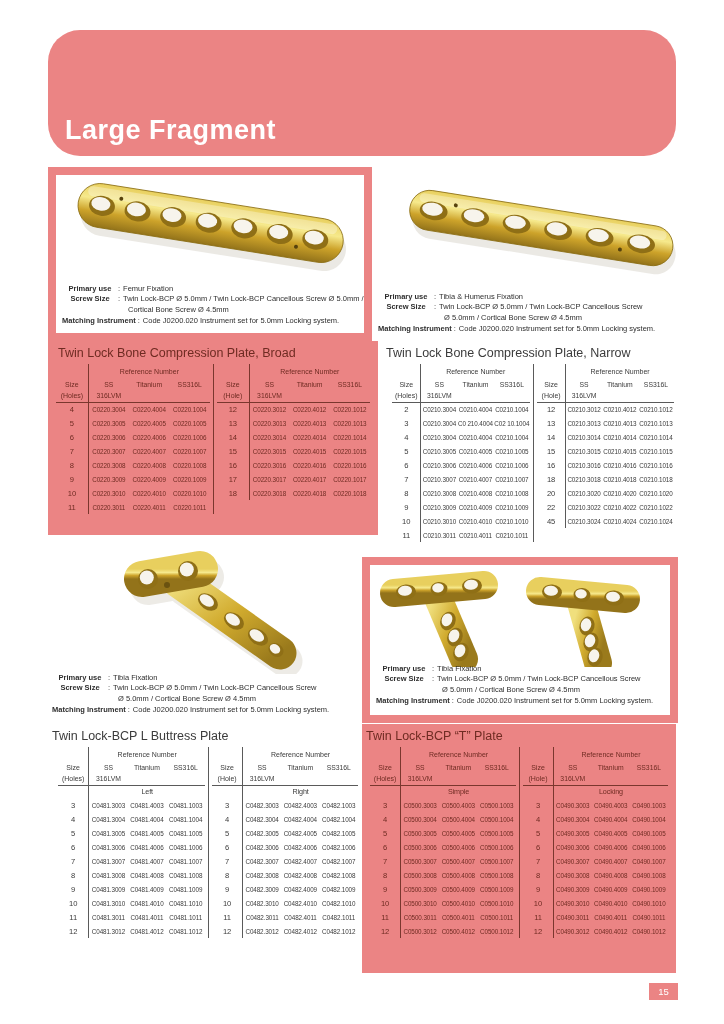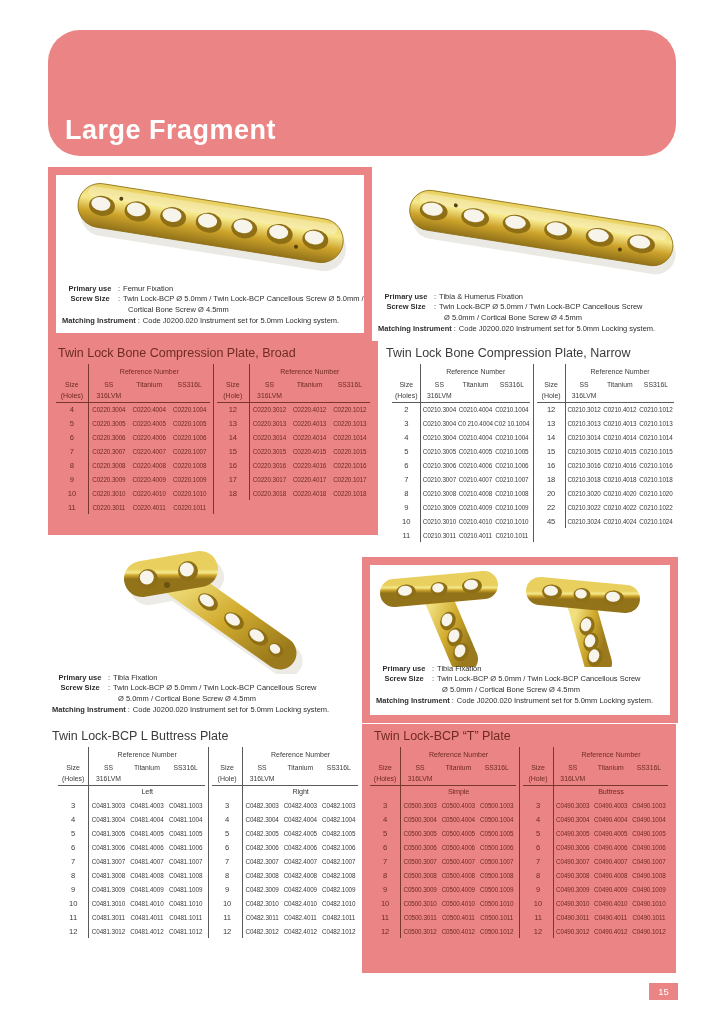--- a/index.html
+++ b/index.html
@@ -800,21 +800,21 @@
                 <td class="ref">C0482.4012</td>
                 <td class="ref">C0482.1012</td>
               </tr>
             </tbody>
         </table>
       </div>
     </div>
   </div>
 
   <div id="tsec4" class="on-pink">
-    <div class="tbl-title" style="padding-left:12px">Twin Lock-BCP “T” Plate</div>
+    <div class="tbl-title" style="padding-left:4px">Twin Lock-BCP “T” Plate</div>
     <div class="tables-flex">
       <div class="half">
         <table class="rtbl">
           <colgroup>
               <col class="c-size">
               <col class="c-ref">
               <col class="c-ref">
               <col class="c-ref">
             </colgroup>
           <thead>
@@ -927,21 +927,21 @@
             <tr class="hlast">
                 <td class="sz hsz">(Hole)</td>
                 <td class="hcol">316LVM</td>
                 <td></td>
                 <td></td>
               </tr>
           </thead>
           <tbody>
               <tr class="subrow">
                 <td class="sz"></td>
-                <td colspan="3">Buttress</td>
+                <td colspan="3">Locking</td>
               </tr>
             </tbody>
           <tbody>
               <tr>
                 <td class="sz">3</td>
                 <td class="ref">C0490.3003</td>
                 <td class="ref">C0490.4003</td>
                 <td class="ref">C0490.1003</td>
               </tr>
               <tr>

